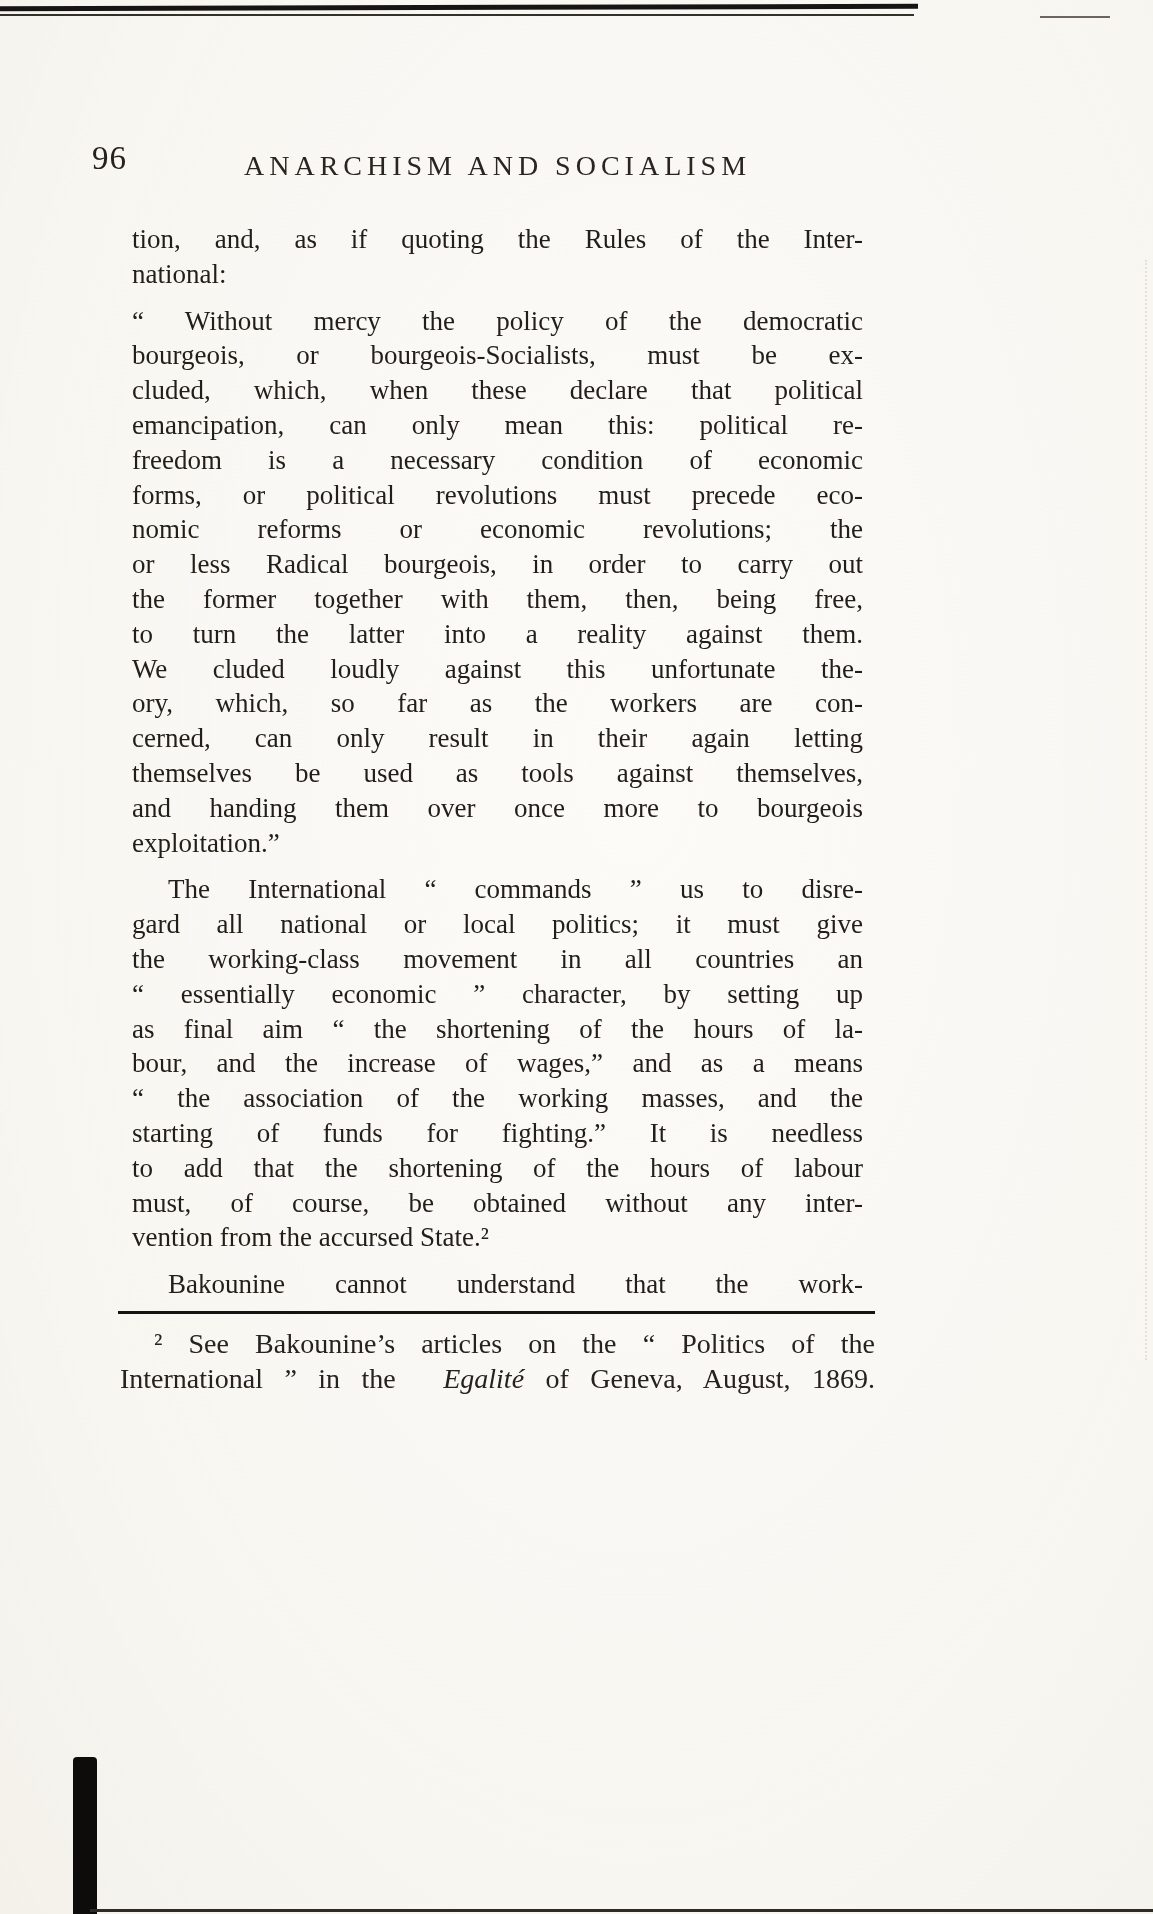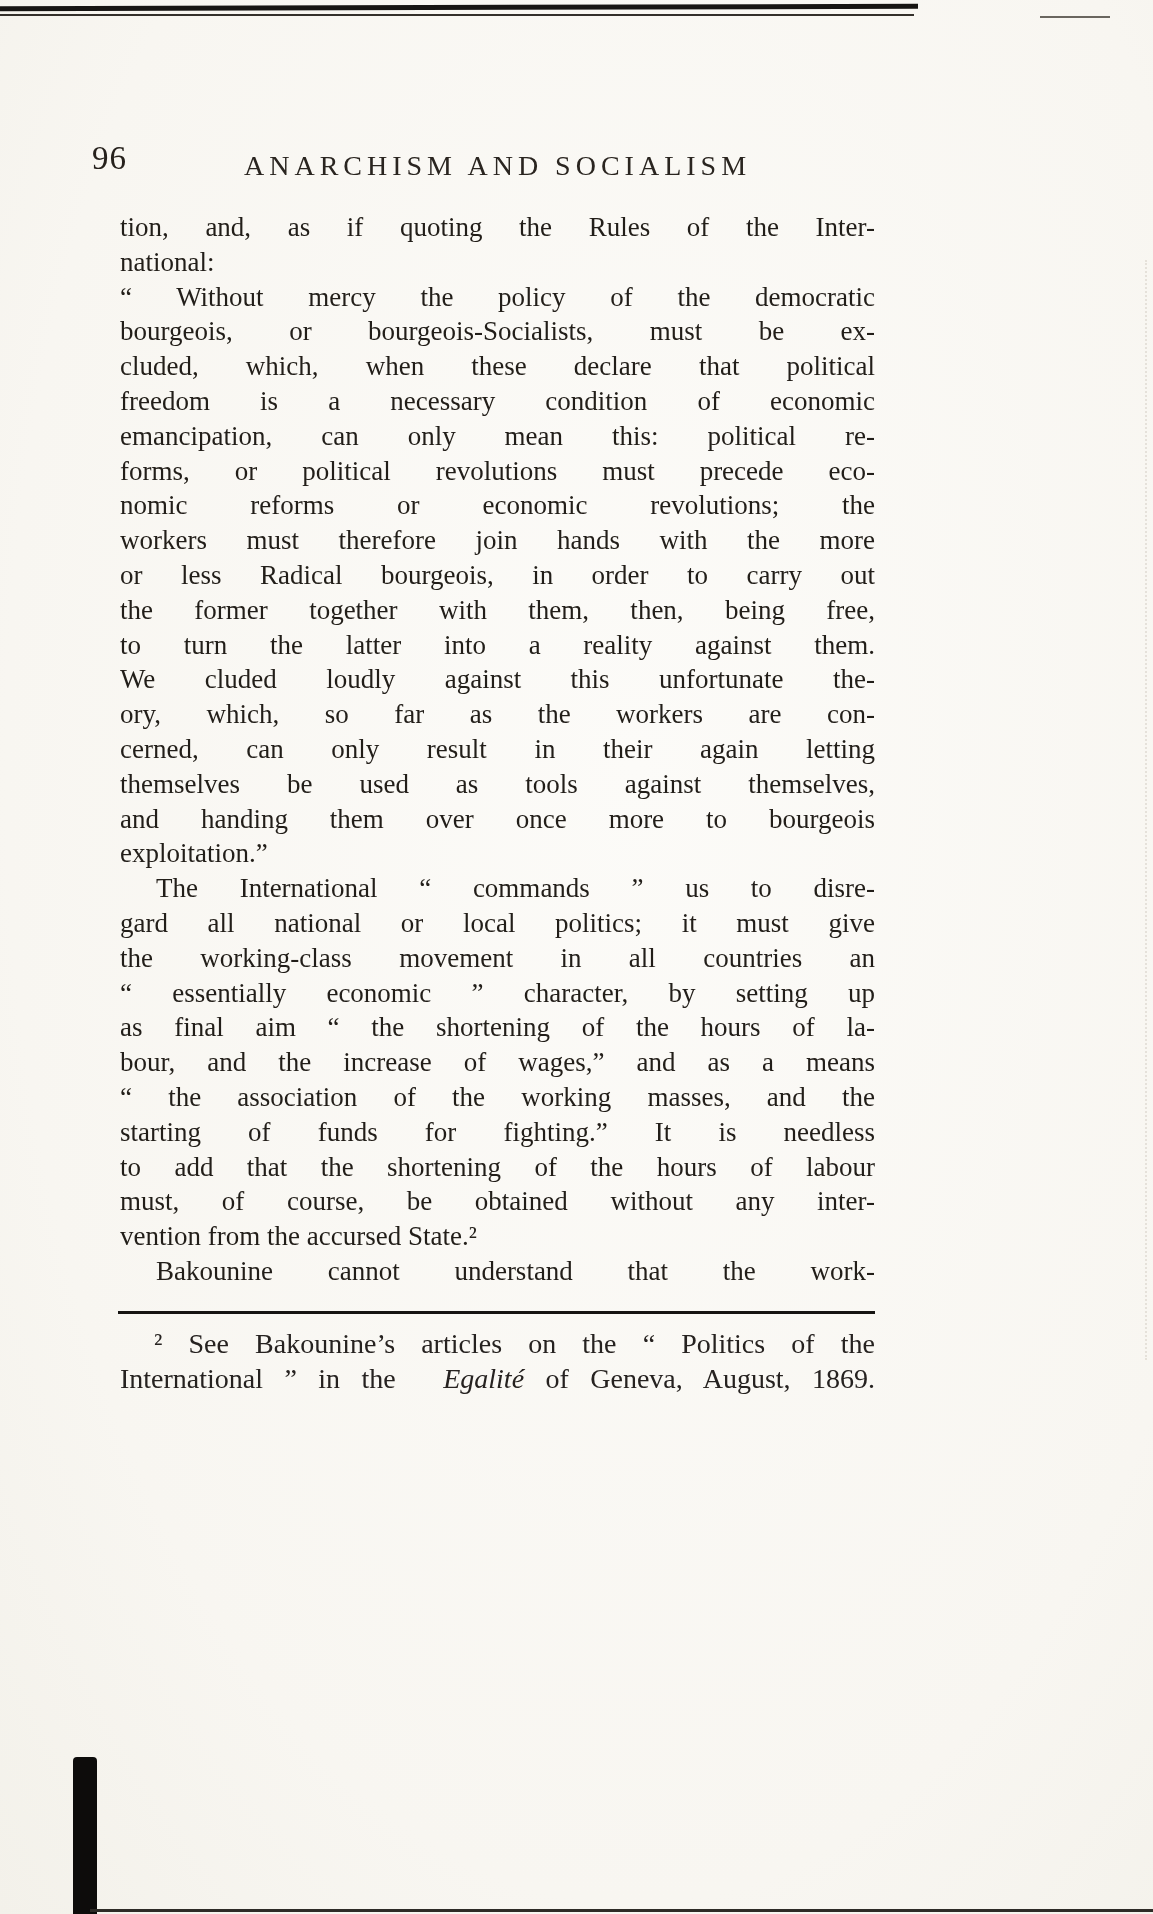--- a/index.html
+++ b/index.html
@@ -54,21 +54,21 @@
     position: absolute; left: 120px; top: 150px; width: 755px;
     text-align: center; font-size: 28px; letter-spacing: 5px;
     color: #2a2520; white-space: nowrap;
   }
 
   
   .body-text {
     position: absolute; left: 120px; top: 210px; width: 755px;
     font-size: 27px; line-height: 34.8px; color: #221e19;
   }
-  .paragraph { margin: 0; }
+  .paragraph { margin: 12px; }
   .line {
     text-align: justify;
     text-align-last: justify;
     -moz-text-align-last: justify;
     white-space: normal;
   }
   .line.end {
     text-align-last: left;
     -moz-text-align-last: left;
   }
@@ -106,25 +106,24 @@
 
   <div class="body-text">
       <div class="paragraph">
         <div class="line">tion, and, as if quoting the Rules of the Inter-</div>
         <div class="line end">national:</div>
       </div>
       <div class="paragraph">
         <div class="line">“ Without mercy the policy of the democratic</div>
         <div class="line">bourgeois, or bourgeois-Socialists, must be ex-</div>
         <div class="line">cluded, which, when these declare that political</div>
+        <div class="line">emancipation, can only mean this: political re-</div>
         <div class="line">freedom is a necessary condition of economic</div>
-        <div class="line">emancipation, can only mean this: political re-</div>
         <div class="line">forms, or political revolutions must precede eco-</div>
         <div class="line">nomic reforms or economic revolutions; the</div>
-        <div class="line">workers must therefore join hands with the more</div>
         <div class="line">or less Radical bourgeois, in order to carry out</div>
         <div class="line">the former together with them, then, being free,</div>
         <div class="line">to turn the latter into a reality against them.</div>
         <div class="line">We cluded loudly against this unfortunate the-</div>
         <div class="line">ory, which, so far as the workers are con-</div>
         <div class="line">cerned, can only result in their again letting</div>
         <div class="line">themselves be used as tools against themselves,</div>
         <div class="line">and handing them over once more to bourgeois</div>
         <div class="line end">exploitation.”</div>
       </div>

